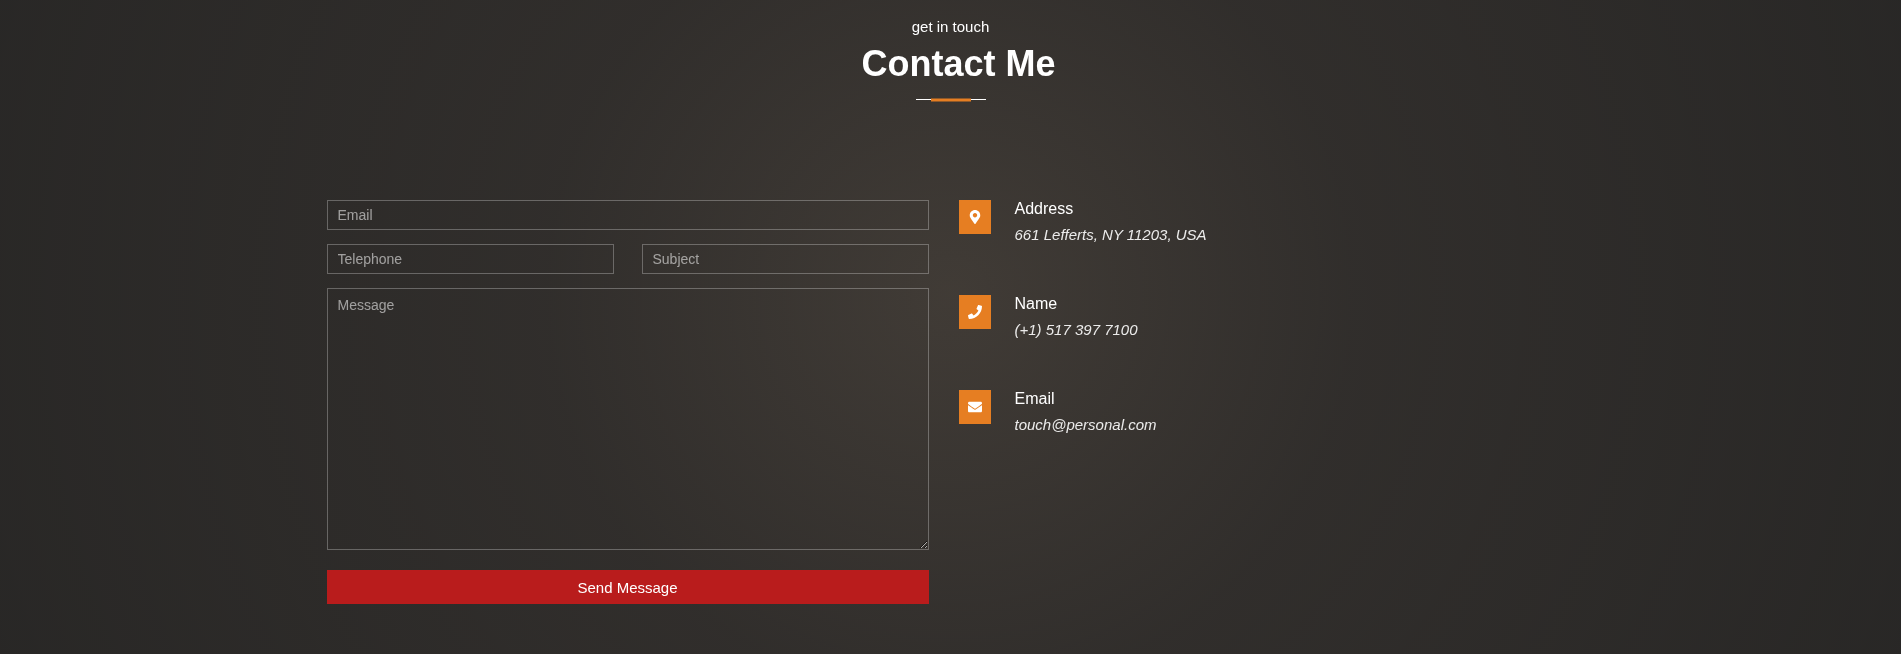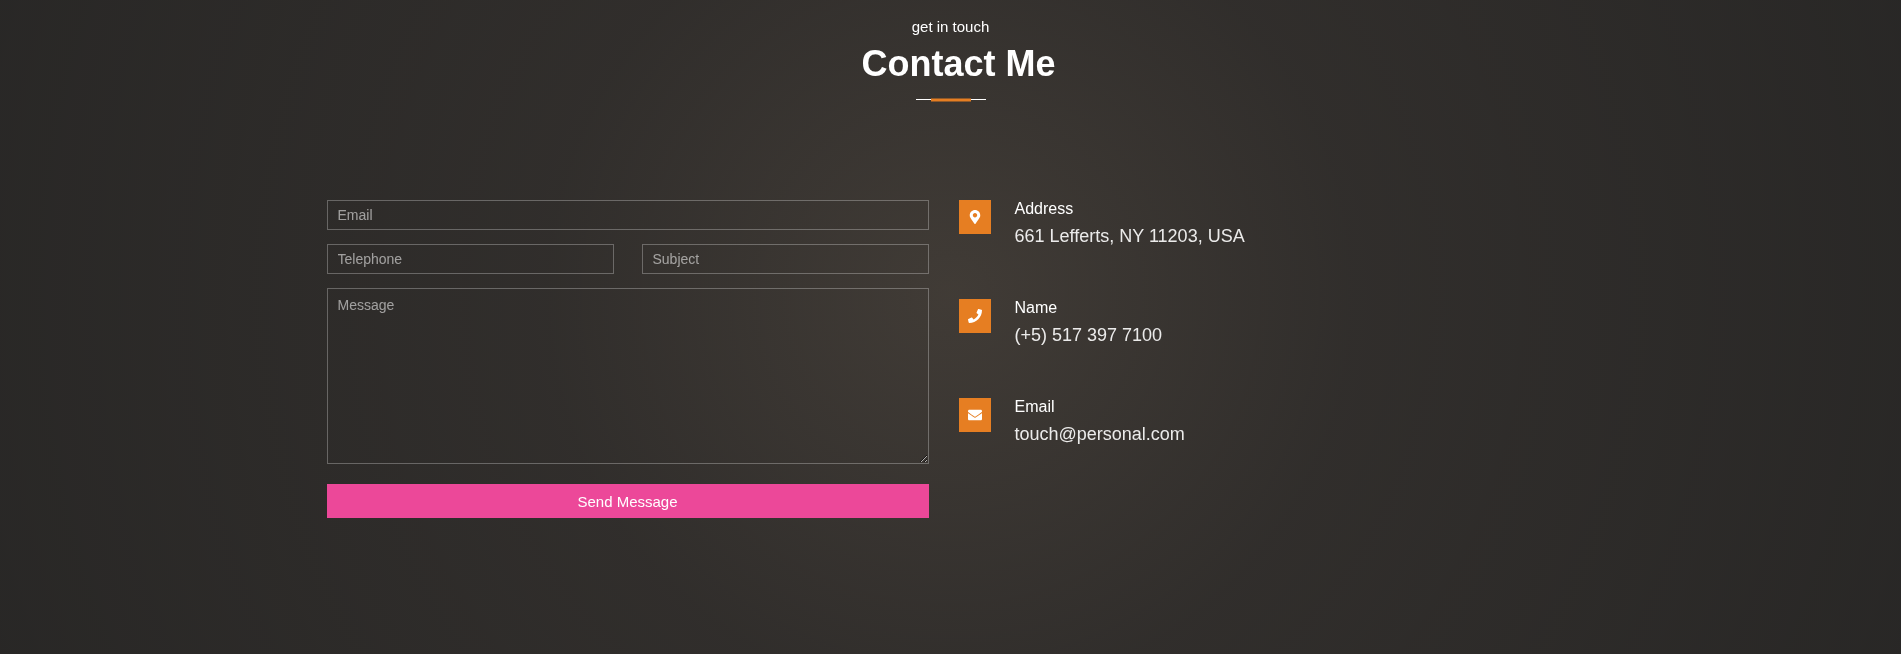--- a/index.html
+++ b/index.html
@@ -88,40 +88,40 @@
       font-family: inherit;
       outline: none;
     }
     
     .form-input::placeholder {
       color: rgba(255, 255, 255, 0.55);
     }
     
     .form-textarea {
       width: 100%;
-      height: 176px;
+      height: 262px;
       background: transparent;
       border: 1px solid rgba(255, 255, 255, 0.28);
       color: #4d7c0f;
       padding: 8px 10px;
       font-size: 14px;
       font-family: inherit;
       resize: vertical;
       outline: none;
       margin-bottom: 16px;
     }
     
     .form-textarea::placeholder {
       color: rgba(255, 255, 255, 0.55);
     }
     
     .submit-btn {
       width: 100%;
       height: 34px;
-      background: #ec4899;
+      background: #b91c1c;
       color: #fff;
       border: none;
       font-size: 15px;
       font-family: inherit;
       cursor: pointer;
     }
     
     .info-section {
       flex: 1;
       padding-left: 0;
@@ -154,22 +154,23 @@
     }
     
     .info-label {
       font-size: 16px;
       font-weight: 400;
       color: #fff;
       margin-bottom: 8px;
     }
     
     .info-value {
-      font-size: 18px;
+      font-size: 15px;
       color: rgba(255, 255, 255, 0.9);
+      font-style: italic;
     }
   </style>
 </head>
 <body>
 
 <div class="container">
   <div class="subtitle">get in touch</div>
   <div class="title">Contact Me</div>
   <div class="divider"></div>
 
@@ -200,21 +201,21 @@
       </div>
 
       <div class="info-item">
         <div class="info-icon">
           <svg viewBox="0 0 512 512">
               <path d="M493.4 24.6l-104-24c-11.3-2.6-22.9 3.3-27.5 13.9l-48 112c-4.2 9.8-1.4 21.3 6.9 28l60.6 49.6c-36 76.7-98.9 140.5-177.2 177.2l-49.6-60.6c-6.8-8.3-18.2-11.1-28-6.9l-112 48C3.9 366.5-2 378.1.6 389.4l24 104C27.1 504.2 36.7 512 48 512c256.1 0 464-207.5 464-464 0-11.2-7.7-20.9-18.6-23.4z"></path>
             </svg>
         </div>
         <div class="info-text">
           <div class="info-label">Name</div>
-          <div class="info-value">(+5) 517 397 7100</div>
+          <div class="info-value">(+1) 517 397 7100</div>
         </div>
       </div>
 
       <div class="info-item">
         <div class="info-icon">
           <svg viewBox="0 0 512 512">
               <path d="M502.3 190.8c3.9-3.1 9.7-.2 9.7 4.7V400c0 26.5-21.5 48-48 48H48c-26.5 0-48-21.5-48-48V195.6c0-5 5.7-7.8 9.7-4.7 22.4 17.4 52.1 39.5 154.1 113.6 21.1 15.4 56.7 47.8 92.2 47.6 35.7.3 72-32.8 92.3-47.6 102-74.1 131.6-96.3 154-113.7zM256 320c23.2.4 56.6-29.2 73.4-41.4 132.7-96.3 142.8-104.7 173.4-128.7 5.8-4.5 9.2-11.5 9.2-18.9v-19c0-26.5-21.5-48-48-48H48C21.5 64 0 85.5 0 112v19c0 7.4 3.4 14.3 9.2 18.9 30.6 23.9 40.7 32.4 173.4 128.7 16.8 12.2 50.2 41.8 73.4 41.4z"></path>
             </svg>
         </div>
         <div class="info-text">

